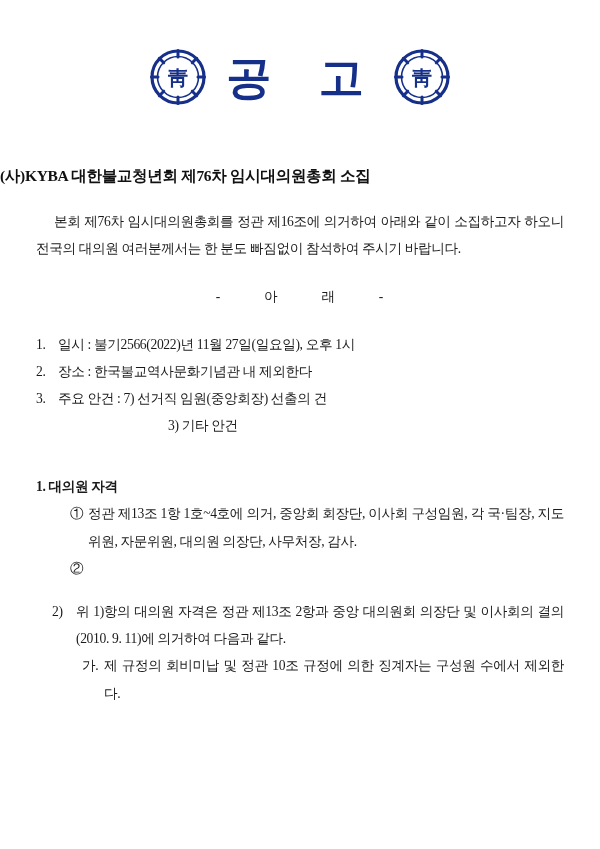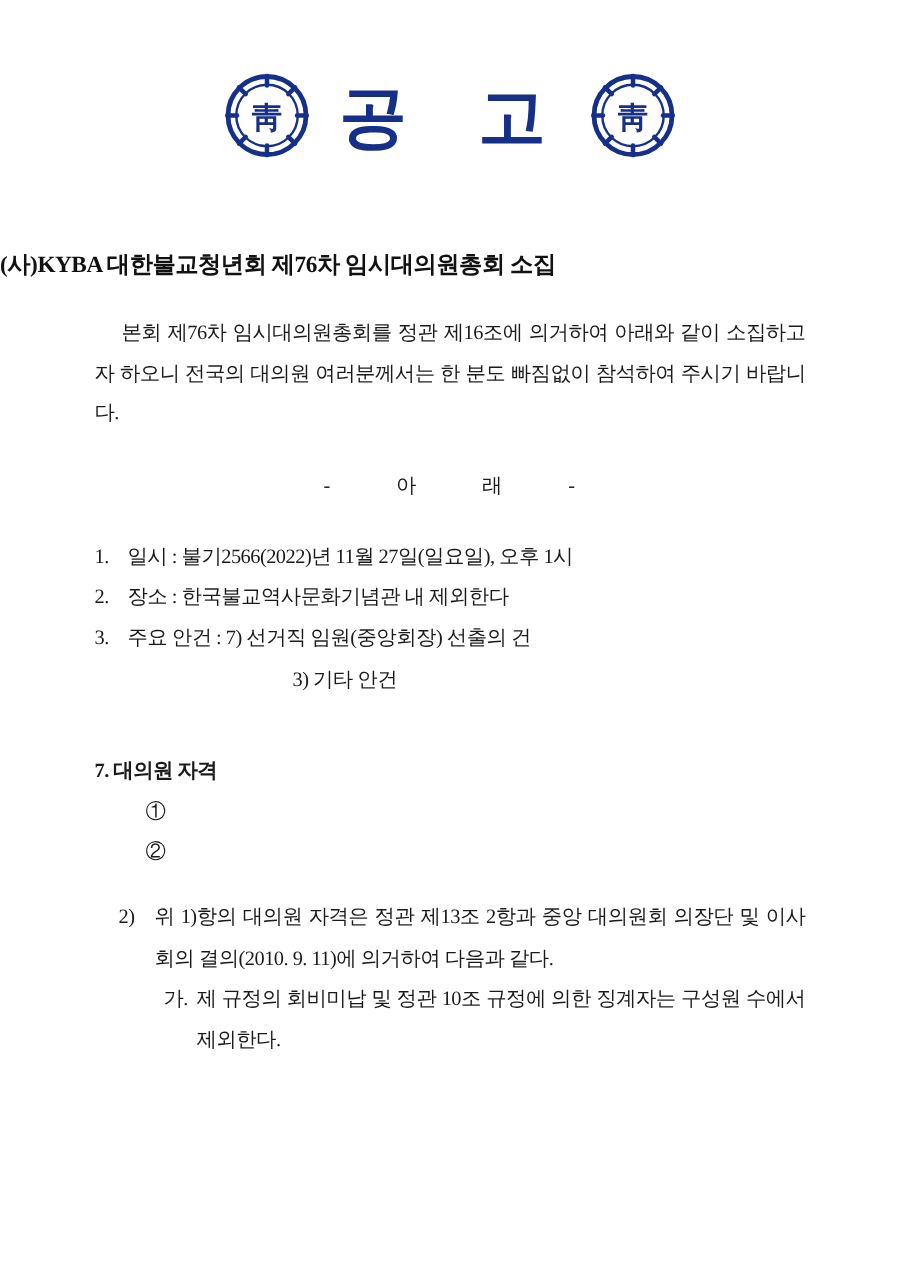--- a/index.html
+++ b/index.html
@@ -51,21 +51,21 @@
     margin-top: 74px;
     text-align: left;
     font-size: 15.5px;
     font-weight: bold;
     color: #111;
     letter-spacing: -0.3px;
   }
 
   
   .content {
-    margin: 0 63px;
+    margin: 0 36px;
     font-size: 13.6px;
     line-height: 1.95;
     letter-spacing: -0.35px;
   }
   .para {
     margin-top: 22px;
     text-align: justify;
     text-justify: inter-ideograph;
     text-indent: 18px;
   }
@@ -209,25 +209,26 @@
         <span class="num">2.</span>
         <span class="txt">장소 : 한국불교역사문화기념관 내 제외한다</span>
       </div>
       <div class="item">
         <span class="num">3.</span>
         <span class="txt">주요 안건 : 7) 선거직 임원(중앙회장) 선출의 건</span>
       </div>
       <div class="sub-indent">3) 기타 안건</div>
     </div>
 
-    <div class="section-head">7. 대의원 자격</div>
+    <div class="section-head">1. 대의원 자격</div>
 
 
     <div class="lvl2">
       <span class="mark">①</span>
+      <span class="body">정관 제13조 1항 1호~4호에 의거, 중앙회 회장단, 이사회 구성임원, 각 국·팀장, 지도위원, 자문위원, 대의원 의장단, 사무처장, 감사.</span>
     </div>
 
     <div class="lvl2">
       <span class="mark">②</span>
     </div>
 
     <div class="lvl1-block">
       <span class="mark">2)</span>
       <span class="body">위 1)항의 대의원 자격은 정관 제13조 2항과 중앙 대의원회 의장단 및 이사회의 결의(2010. 9. 11)에 의거하여 다음과 같다.</span>
     </div>

